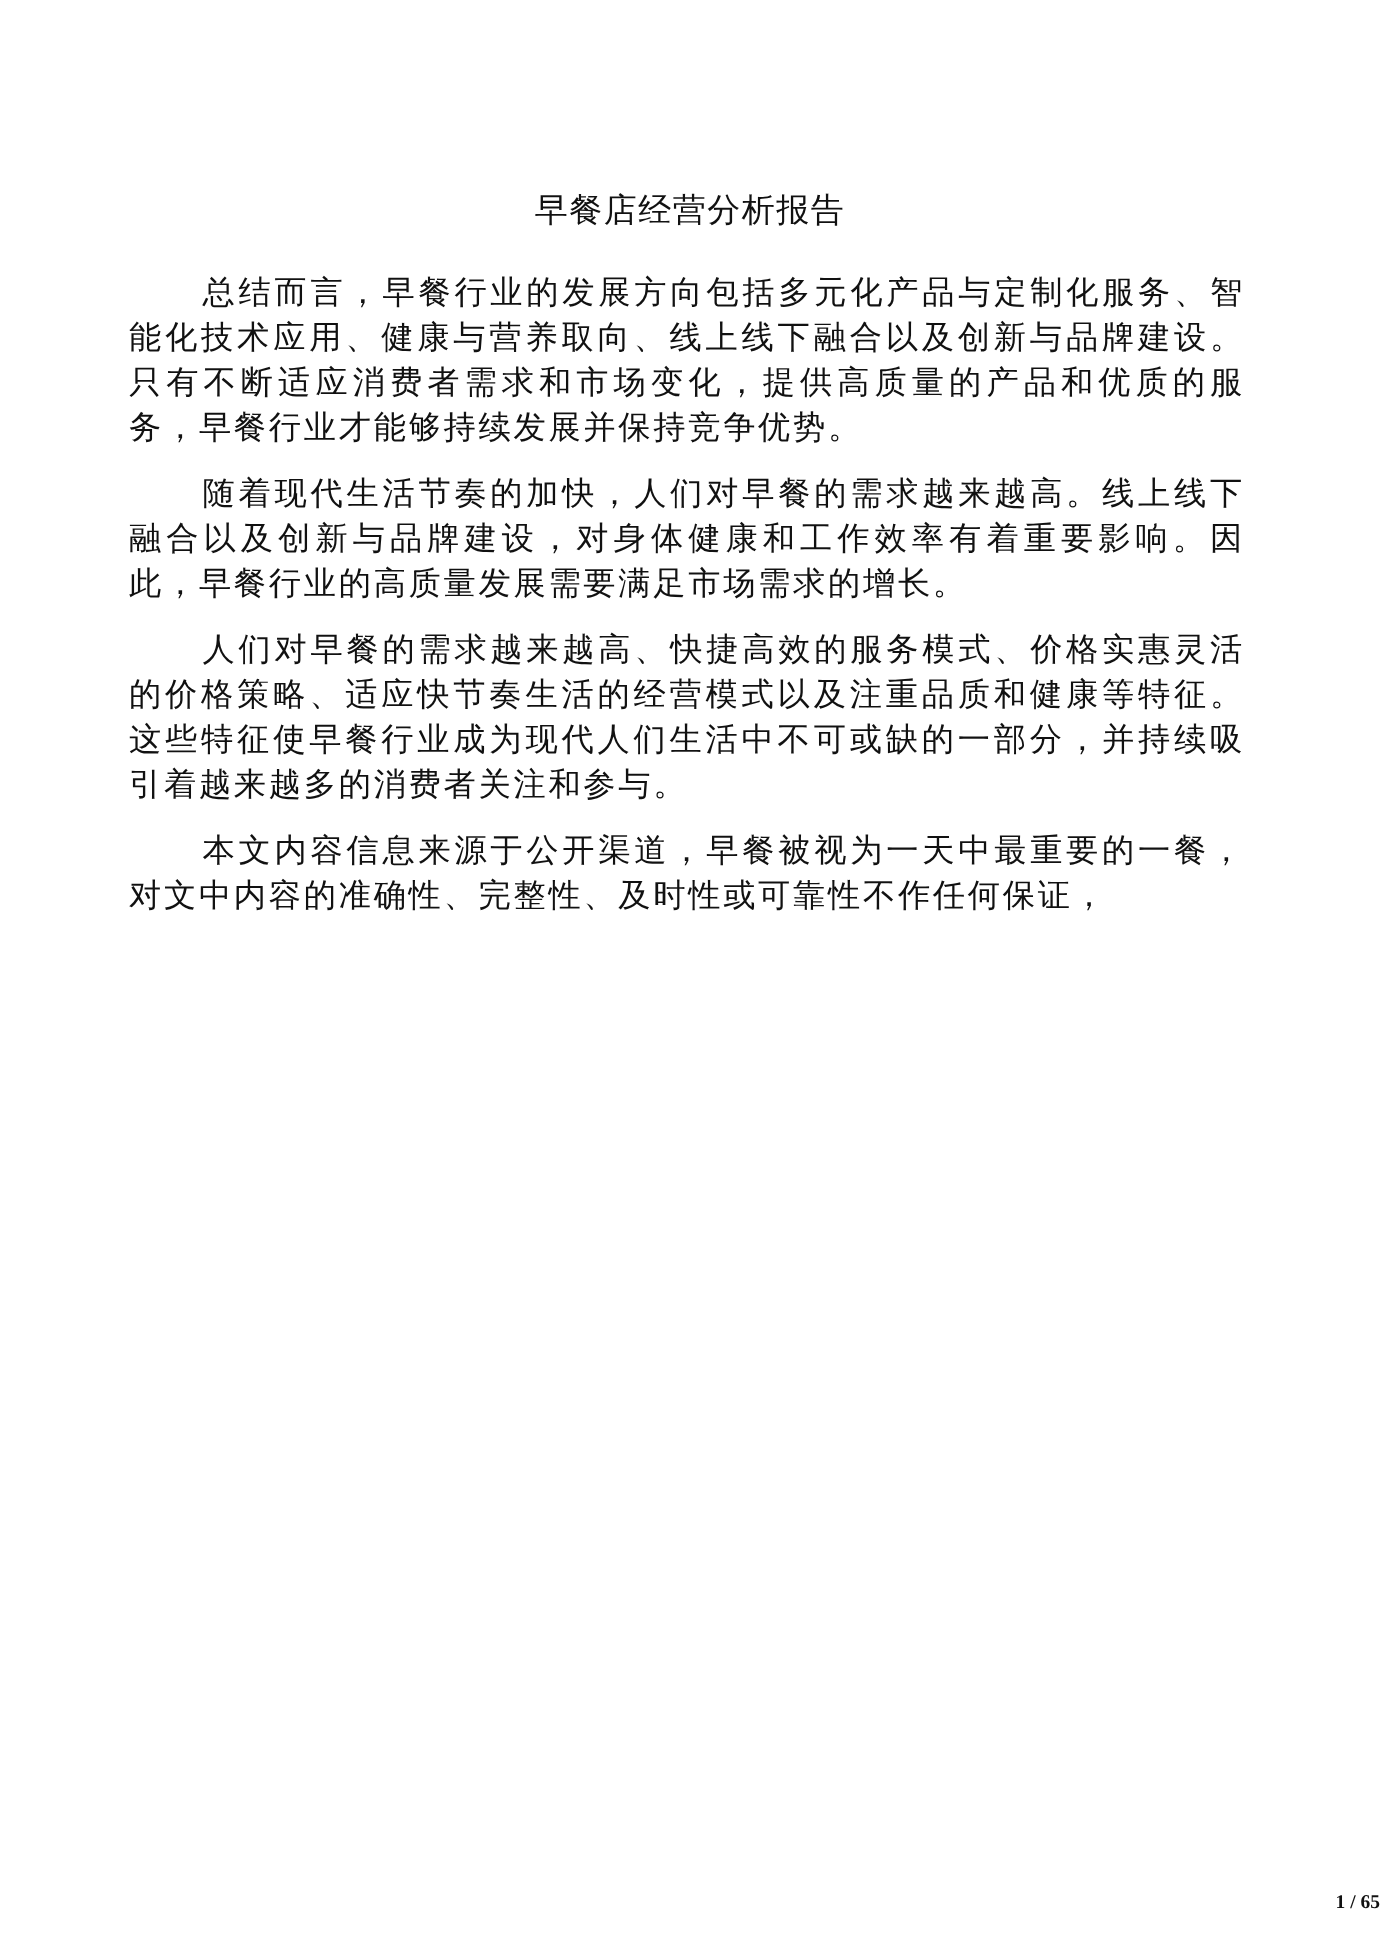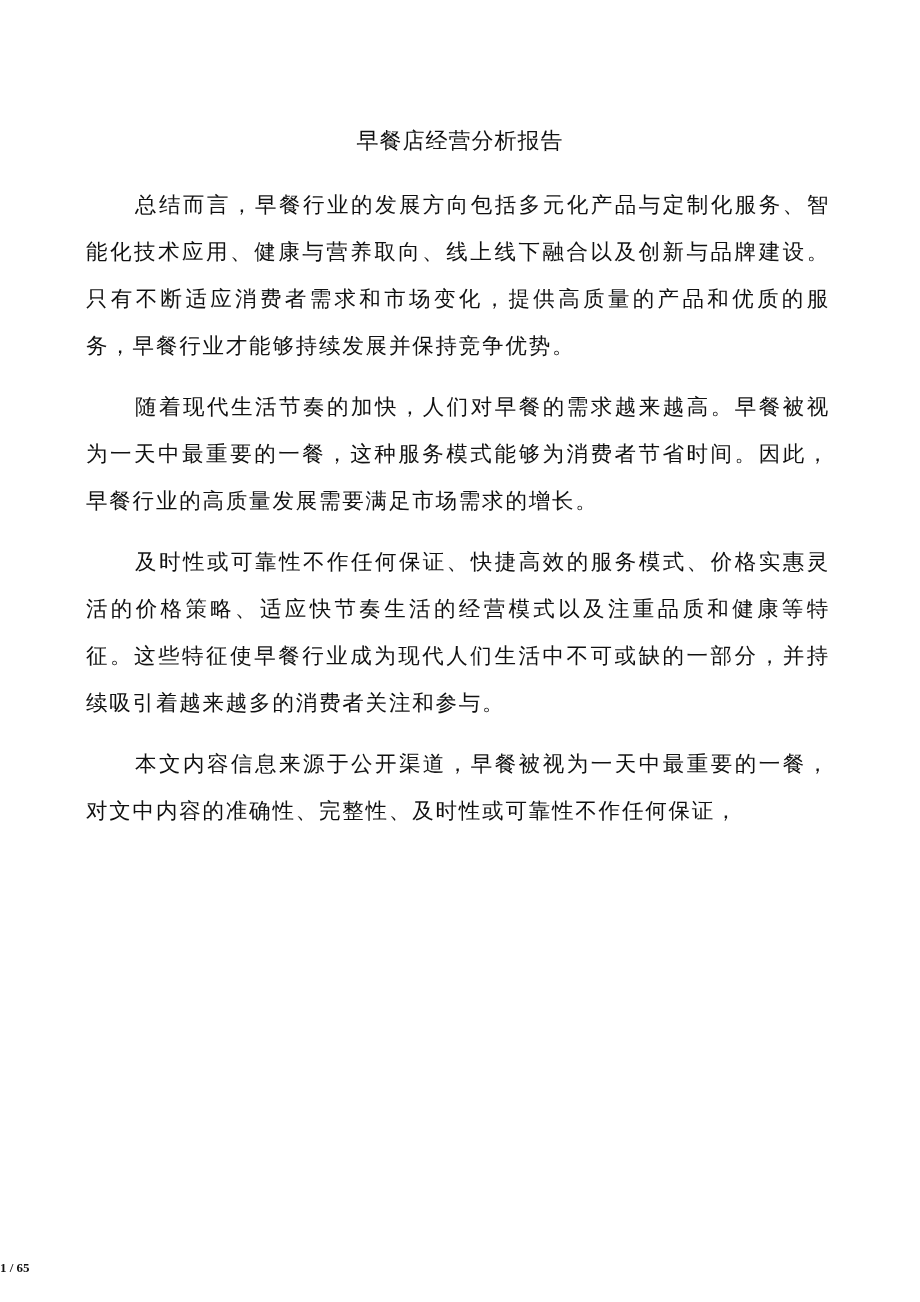--- a/index.html
+++ b/index.html
@@ -36,46 +36,46 @@
     }
     .body-text {
       position: absolute;
       left: 86px;
       top: 177px;
       width: 744px;
     }
     .para {
       margin: 0 0 14px 0;
       font-size: 21.5px;
-      line-height: 47px;
+      line-height: 30px;
       text-indent: 49px;
       text-align: justify;
       letter-spacing: 1.8px;
       color: #111;
     }
     .para:nth-child(1) { margin-bottom: 14px; }
     .footer {
       position: absolute;
       left: 0;
       top: 1256px;
       width: 920px;
-      text-align: left;
+      text-align: right;
       font-family: "Liberation Serif", serif;
       font-weight: bold;
       font-size: 13px;
       color: #111;
     }
   </style>
 </head>
 <body>
 
 <div class="page">
   <div class="title">早餐店经营分析报告</div>
 
   <div class="body-text">
     <p class="para">总结而言，早餐行业的发展方向包括多元化产品与定制化服务、智能化技术应用、健康与营养取向、线上线下融合以及创新与品牌建设。只有不断适应消费者需求和市场变化，提供高质量的产品和优质的服务，早餐行业才能够持续发展并保持竞争优势。</p>
-    <p class="para">随着现代生活节奏的加快，人们对早餐的需求越来越高。早餐被视为一天中最重要的一餐，这种服务模式能够为消费者节省时间。因此，早餐行业的高质量发展需要满足市场需求的增长。</p>
-    <p class="para">及时性或可靠性不作任何保证、快捷高效的服务模式、价格实惠灵活的价格策略、适应快节奏生活的经营模式以及注重品质和健康等特征。这些特征使早餐行业成为现代人们生活中不可或缺的一部分，并持续吸引着越来越多的消费者关注和参与。</p>
+    <p class="para">随着现代生活节奏的加快，人们对早餐的需求越来越高。线上线下融合以及创新与品牌建设，对身体健康和工作效率有着重要影响。因此，早餐行业的高质量发展需要满足市场需求的增长。</p>
+    <p class="para">人们对早餐的需求越来越高、快捷高效的服务模式、价格实惠灵活的价格策略、适应快节奏生活的经营模式以及注重品质和健康等特征。这些特征使早餐行业成为现代人们生活中不可或缺的一部分，并持续吸引着越来越多的消费者关注和参与。</p>
     <p class="para">本文内容信息来源于公开渠道，早餐被视为一天中最重要的一餐，对文中内容的准确性、完整性、及时性或可靠性不作任何保证，</p>
   </div>
 
   <div class="footer">1 / 65</div>
 </div>
 
 </body></html>

